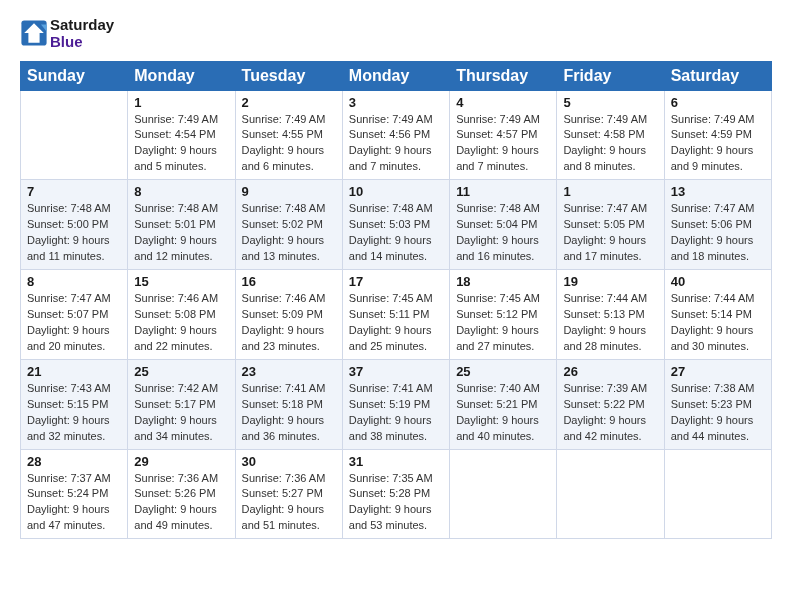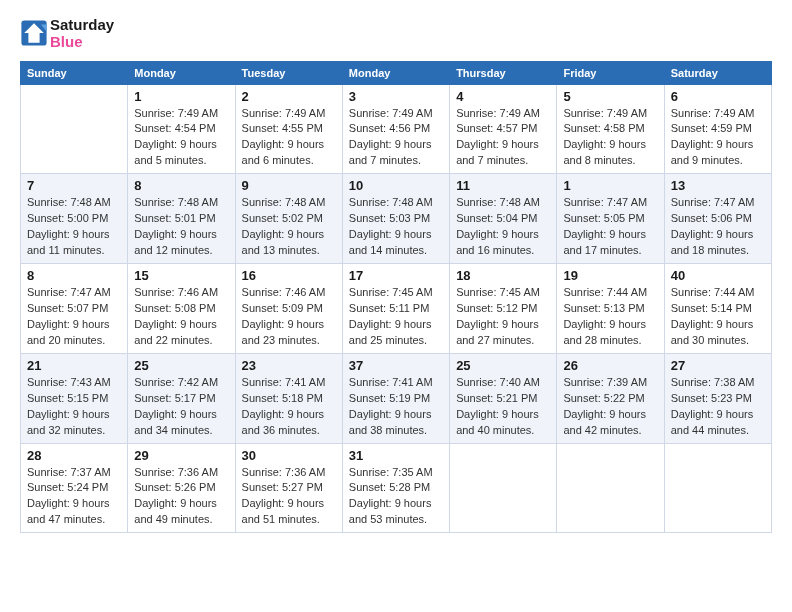--- a/index.html
+++ b/index.html
@@ -47,21 +47,21 @@
       border-collapse: collapse;
       font-size: 11px;
     }
     thead tr {
       background-color: #2a6db5;
       color: #fff;
     }
     thead th {
       padding: 5px 6px;
       text-align: left;
-      font-size: 11px;
+      font-size: 16px;
       font-weight: bold;
       border: 1px solid #2a6db5;
     }
     tbody tr {
       vertical-align: top;
     }
     tbody tr:nth-child(odd) {
       background: #fff;
     }
     tbody tr:nth-child(even) {
@@ -92,21 +92,21 @@
 <div class="page">
   <div class="header">
     <div class="logo">
       <svg class="logo-icon" viewBox="0 0 40 40">
         <rect x="2" y="2" width="36" height="36" rx="4" fill="#2a6db5"></rect>
         <polygon points="20,6 34,20 28,20 28,34 12,34 12,20 6,20" fill="white"></polygon>
         <polygon points="30,8 38,8 38,18" fill="#5ba3e0"></polygon>
       </svg>
       <div>
         <div style="font-size:15px;font-weight:bold;color:#1a1a1a;line-height:1.15;">Saturday</div>
-        <div style="font-size:15px;font-weight:bold;color:#ec4899;line-height:1.15;">Blue</div>
+        <div style="font-size:15px;font-weight:bold;color:#4c1d95;line-height:1.15;">Blue</div>
       </div>
     </div>
     <div class="title-block">
       <div class="main-title"></div>
       <div class="subtitle"></div>
     </div>
   </div>
 
   <table>
     <thead>

